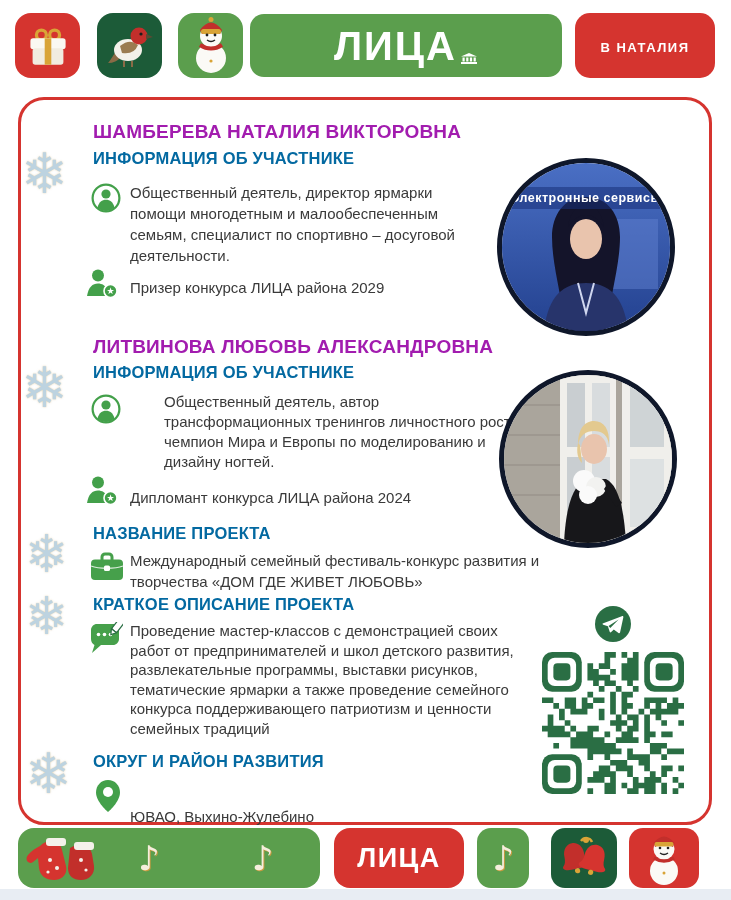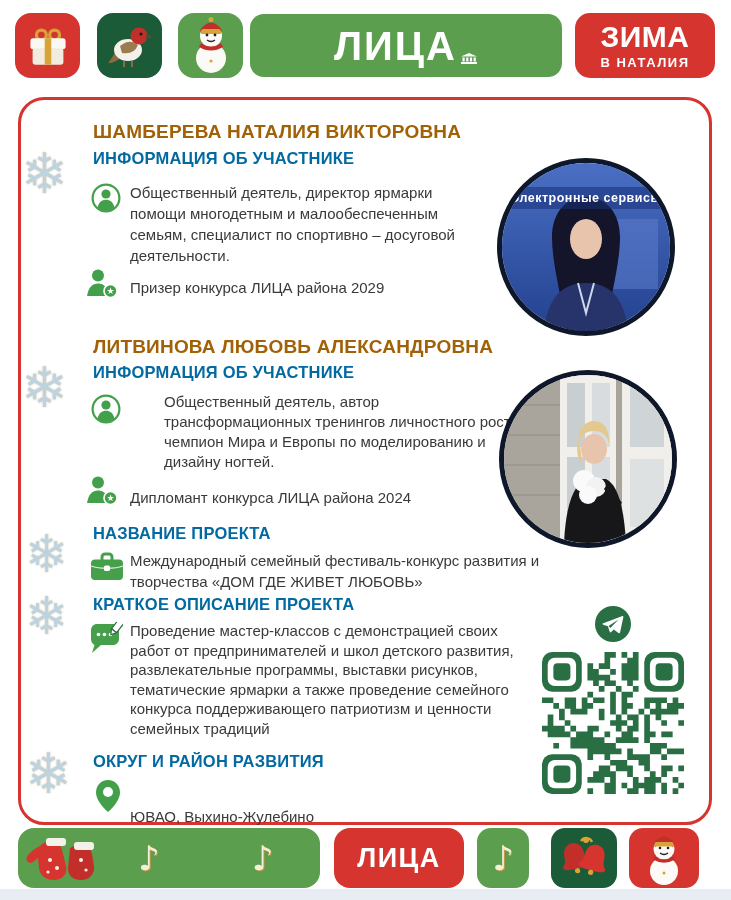--- a/index.html
+++ b/index.html
@@ -14,21 +14,21 @@
   .darkgreen-bg{background:#1c5b38;}
   .midgreen-bg{background:#5b9e4d;}
   .logo-box{position:absolute;border-radius:14px;background:#5b9e4d;display:flex;align-items:center;justify-content:center;}
   .logo-text{color:#ffffff;font-weight:bold;font-size:40px;letter-spacing:2px;line-height:1;}
   .logo-building{margin-left:3px;margin-top:26px;}
   .badge-box{position:absolute;border-radius:15px;background:#d5342f;display:flex;flex-direction:column;align-items:center;justify-content:center;color:#fff;}
   .badge-l1{font-weight:bold;font-size:30px;line-height:1;letter-spacing:0.5px;}
   .badge-l2{font-weight:bold;font-size:13px;line-height:1;letter-spacing:1.5px;margin-top:4px;}
   .card{position:absolute;left:18px;top:97px;width:688px;height:722px;background:#ffffff;
         border:3px solid #d5342f;border-radius:26px;}
-  .name-title{position:absolute;left:93px;font-weight:bold;font-size:19px;color:#a16207;letter-spacing:0.2px;white-space:nowrap;}
+  .name-title{position:absolute;left:93px;font-weight:bold;font-size:19px;color:#a21caf;letter-spacing:0.2px;white-space:nowrap;}
   .green-h{position:absolute;left:93px;font-weight:bold;font-size:16.5px;color:#0369a1;letter-spacing:0.2px;white-space:nowrap;}
   .body-text{position:absolute;font-size:15px;color:#3a3a3a;line-height:21px;}
   .one-line{white-space:nowrap;}
   .snowflake{position:absolute;font-family:"DejaVu Sans",sans-serif;font-size:56px;line-height:1;color:#bdd3e0;
              text-shadow:0 0 2px rgba(201,170,107,0.6);z-index:5;}
   .photo{position:absolute;border-radius:50%;border:5px solid #0f172a;overflow:hidden;background:#dfe3e8;z-index:2;}
   .photo svg{display:block;}
   .photo-banner{position:absolute;left:0;right:0;top:24px;text-align:center;color:#fff;font-size:12.5px;font-weight:bold;
                 background:rgba(23,48,120,0.55);padding:4px 0;letter-spacing:0.5px;z-index:3;}
   .qr-wrap{position:absolute;left:542px;top:652px;width:142px;height:142px;}
@@ -79,21 +79,20 @@
   <svg class="logo-building" width="18" height="11" viewBox="0 0 18 11">
     <polygon points="9,0 17,3.5 1,3.5" fill="#ffffff"></polygon>
     <rect x="2.5" y="4.5" width="2.2" height="4" fill="#ffffff"></rect>
     <rect x="6.2" y="4.5" width="2.2" height="4" fill="#ffffff"></rect>
     <rect x="9.9" y="4.5" width="2.2" height="4" fill="#ffffff"></rect>
     <rect x="13.6" y="4.5" width="2.2" height="4" fill="#ffffff"></rect>
     <rect x="1" y="9" width="16" height="2" fill="#ffffff"></rect>
   </svg>
 </div>
 <div class="badge-box" style="left:575px;top:13px;width:140px;height:65px;">
-  <div class="badge-l1">ЗИМА</div>
   <div class="badge-l2">В НАТАЛИЯ</div>
 </div>
 
 <div class="card"></div>
 
 <div class="snowflake" style="left:21px;top:146px;">❄</div>
 <div class="snowflake" style="left:21px;top:360px;">❄</div>
 <div class="snowflake" style="left:25px;top:528px;font-size:52px;">❄</div>
 <div class="snowflake" style="left:25px;top:590px;font-size:52px;">❄</div>
 <div class="snowflake" style="left:25px;top:746px;">❄</div>

